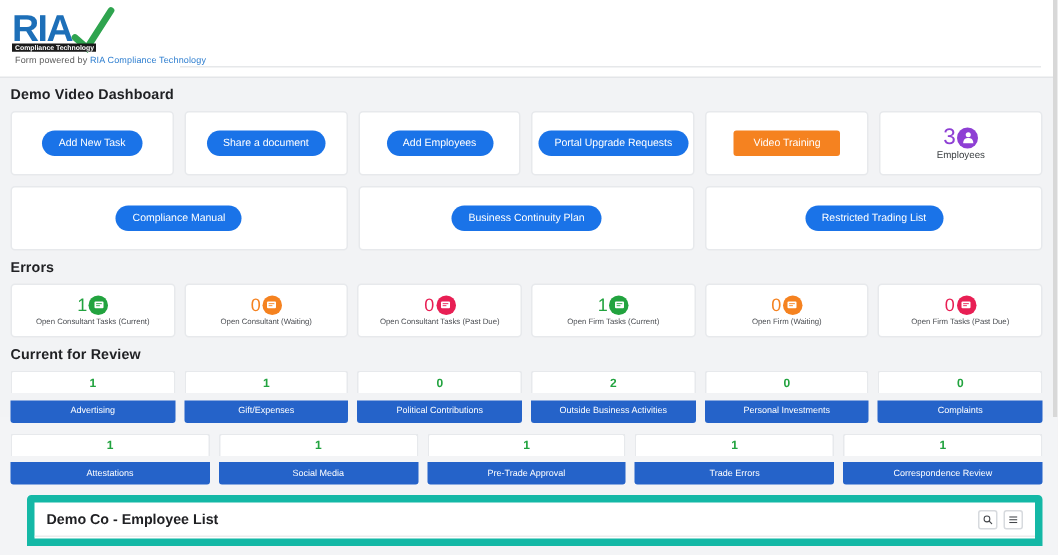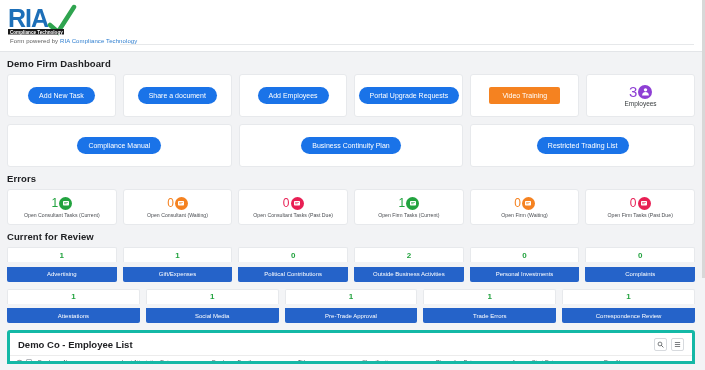--- a/index.html
+++ b/index.html
@@ -136,23 +136,23 @@
     height: 15px;
     width: 100%;
     border-radius: 0 0 2px 2px;
     font-size: 6px;
     cursor: pointer;
     font-family: "Liberation Sans", sans-serif;
   }
 
   
   .table-panel {
-    margin: 7px 7px 0 7px;
-    background: #ffffff;
-    border: 3px solid #14b8a6;
+    margin: 7px 7px 0 18px;
+    background: #ffffff;
+    border: 5px solid #14b8a6;
     border-radius: 3px 3px 0 0;
     height: 34px;
     position: relative;
     overflow: hidden;
   }
   .table-title {
     font-size: 9.5px; font-weight: bold; color: #202124;
     padding: 6px 0 0 8px;
   }
   .table-tools {
@@ -204,21 +204,21 @@
         <rect x="2" y="25" width="56" height="5.5" fill="#1a1a1a"></rect>
         <text x="4" y="29.6" font-family="Liberation Sans, sans-serif" font-size="4.6" font-weight="bold" fill="#ffffff">Compliance Technology</text>
       </svg>
     </div>
     <div class="powered">
       <span>Form powered by </span><span class="brandlink">RIA Compliance Technology</span>
     </div>
     <div class="powered-rule"></div>
   </div>
 
-  <div class="sec-title">Demo Firm Dashboard</div>
+  <div class="sec-title">Demo Video Dashboard</div>
 
   <div class="band">
     <div class="row">
       <div class="card">
         <button class="pill">Add New Task</button>
       </div>
       <div class="card">
         <button class="pill">Share a document</button>
       </div>
       <div class="card">

